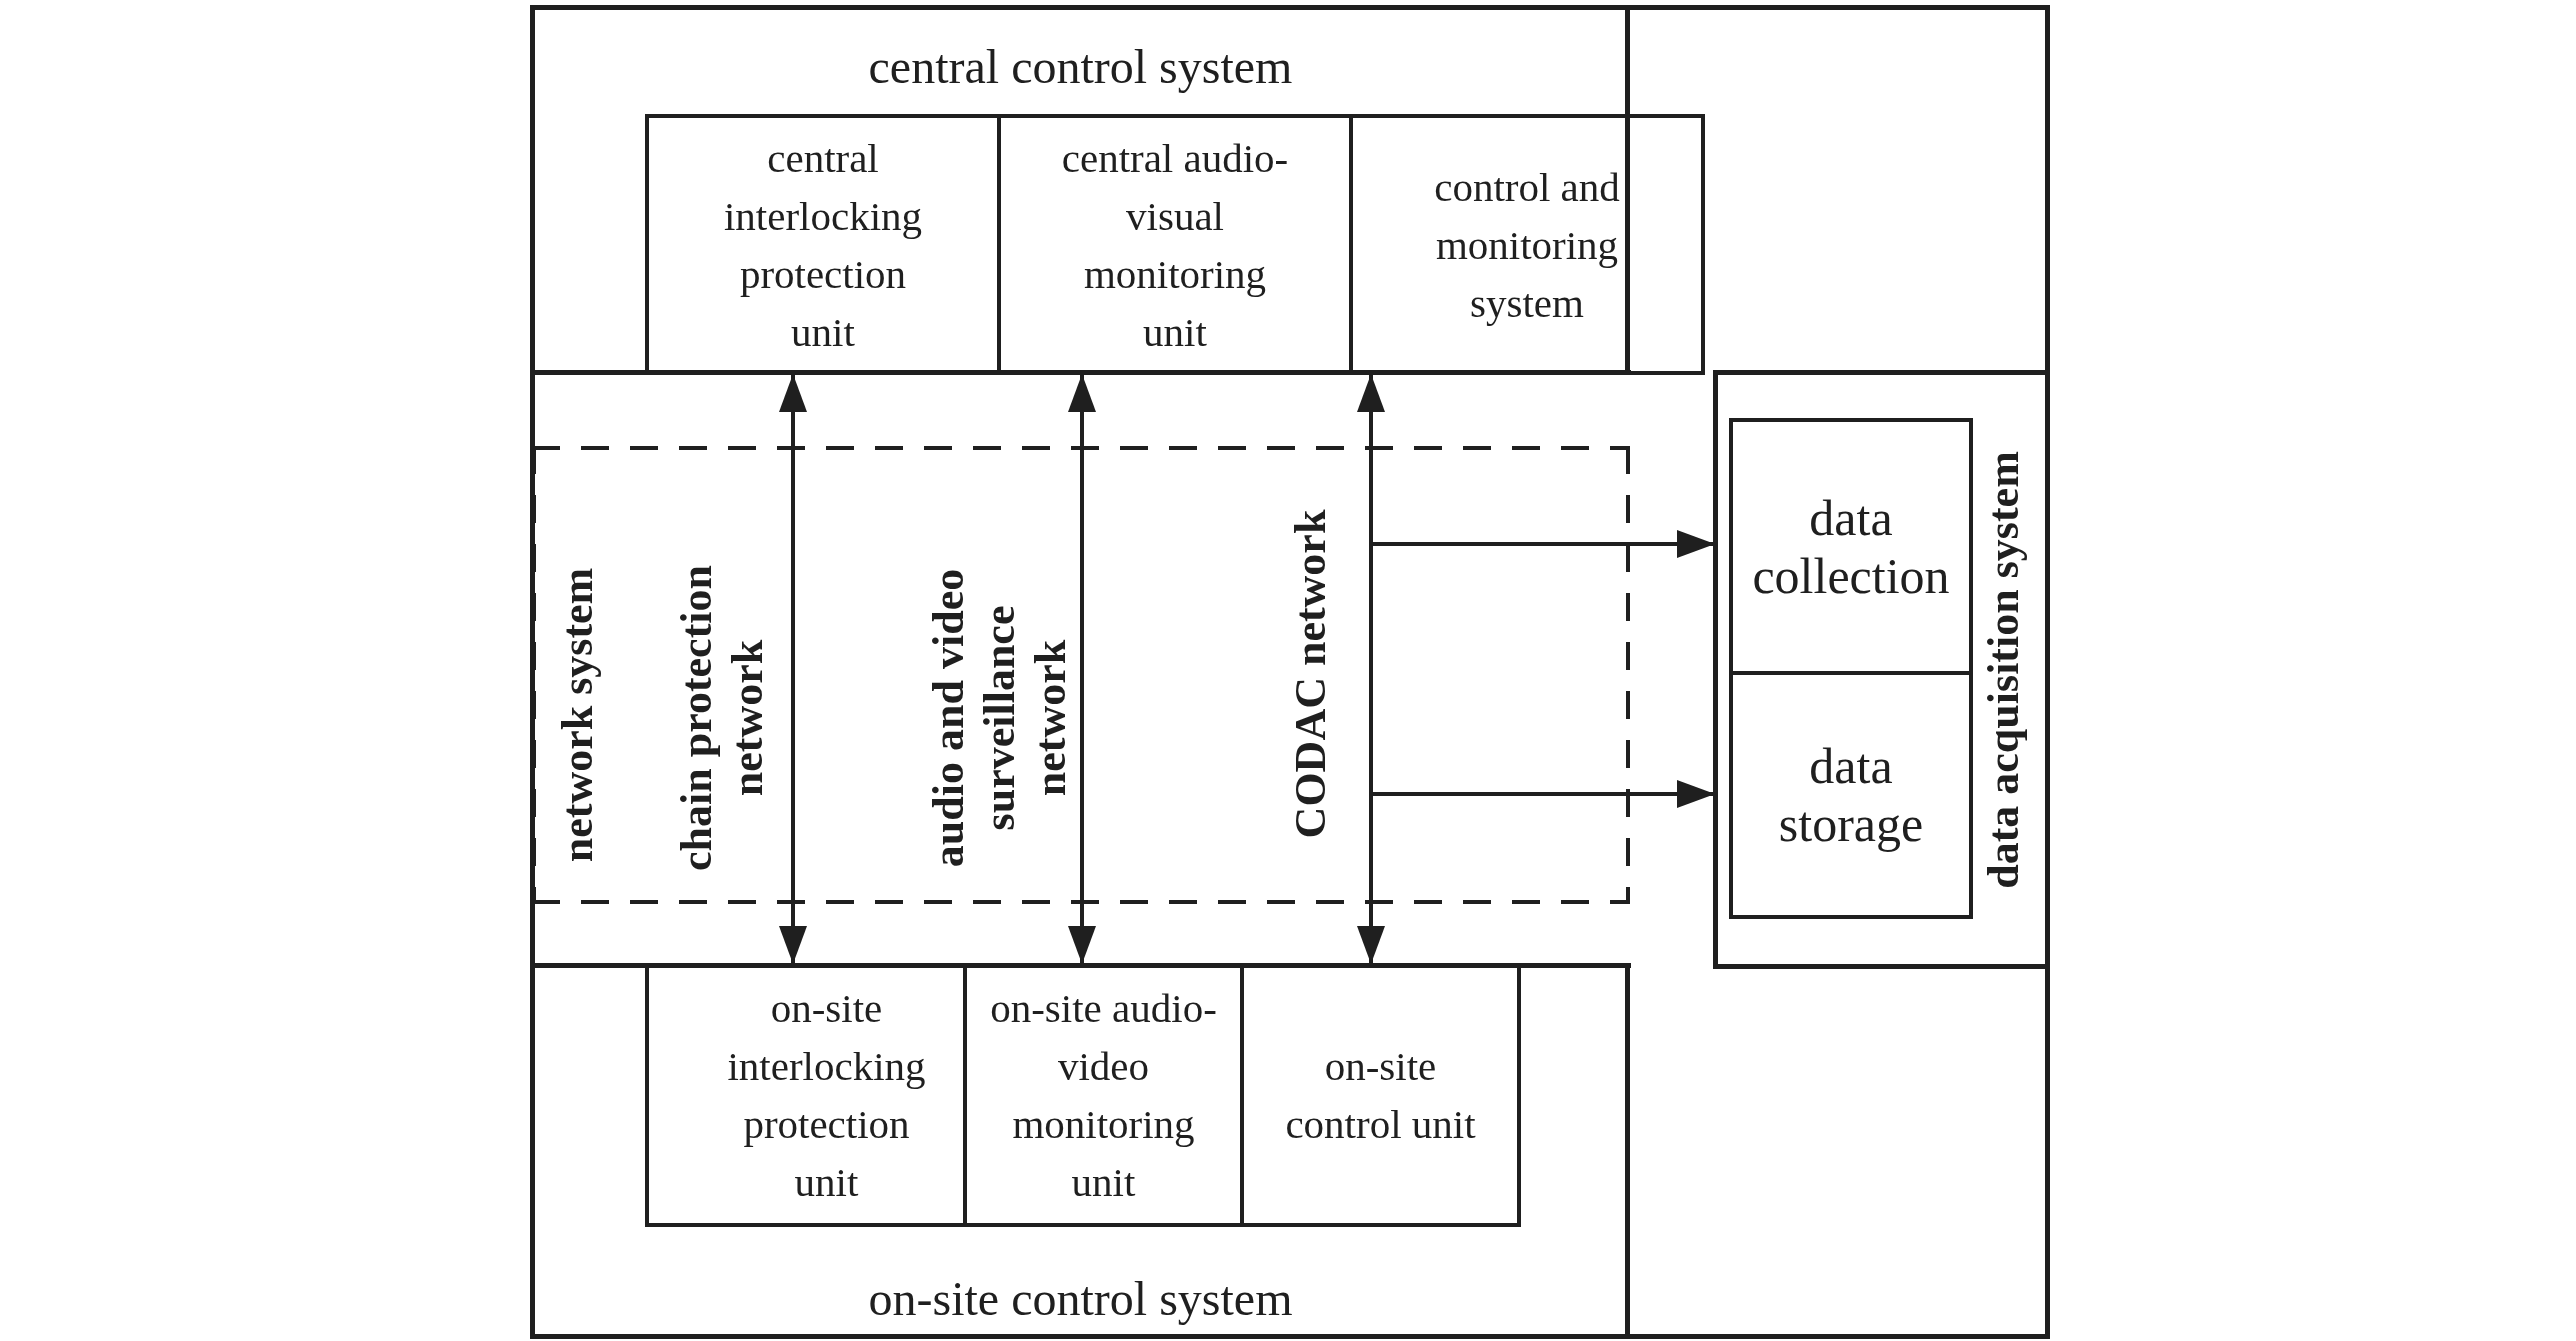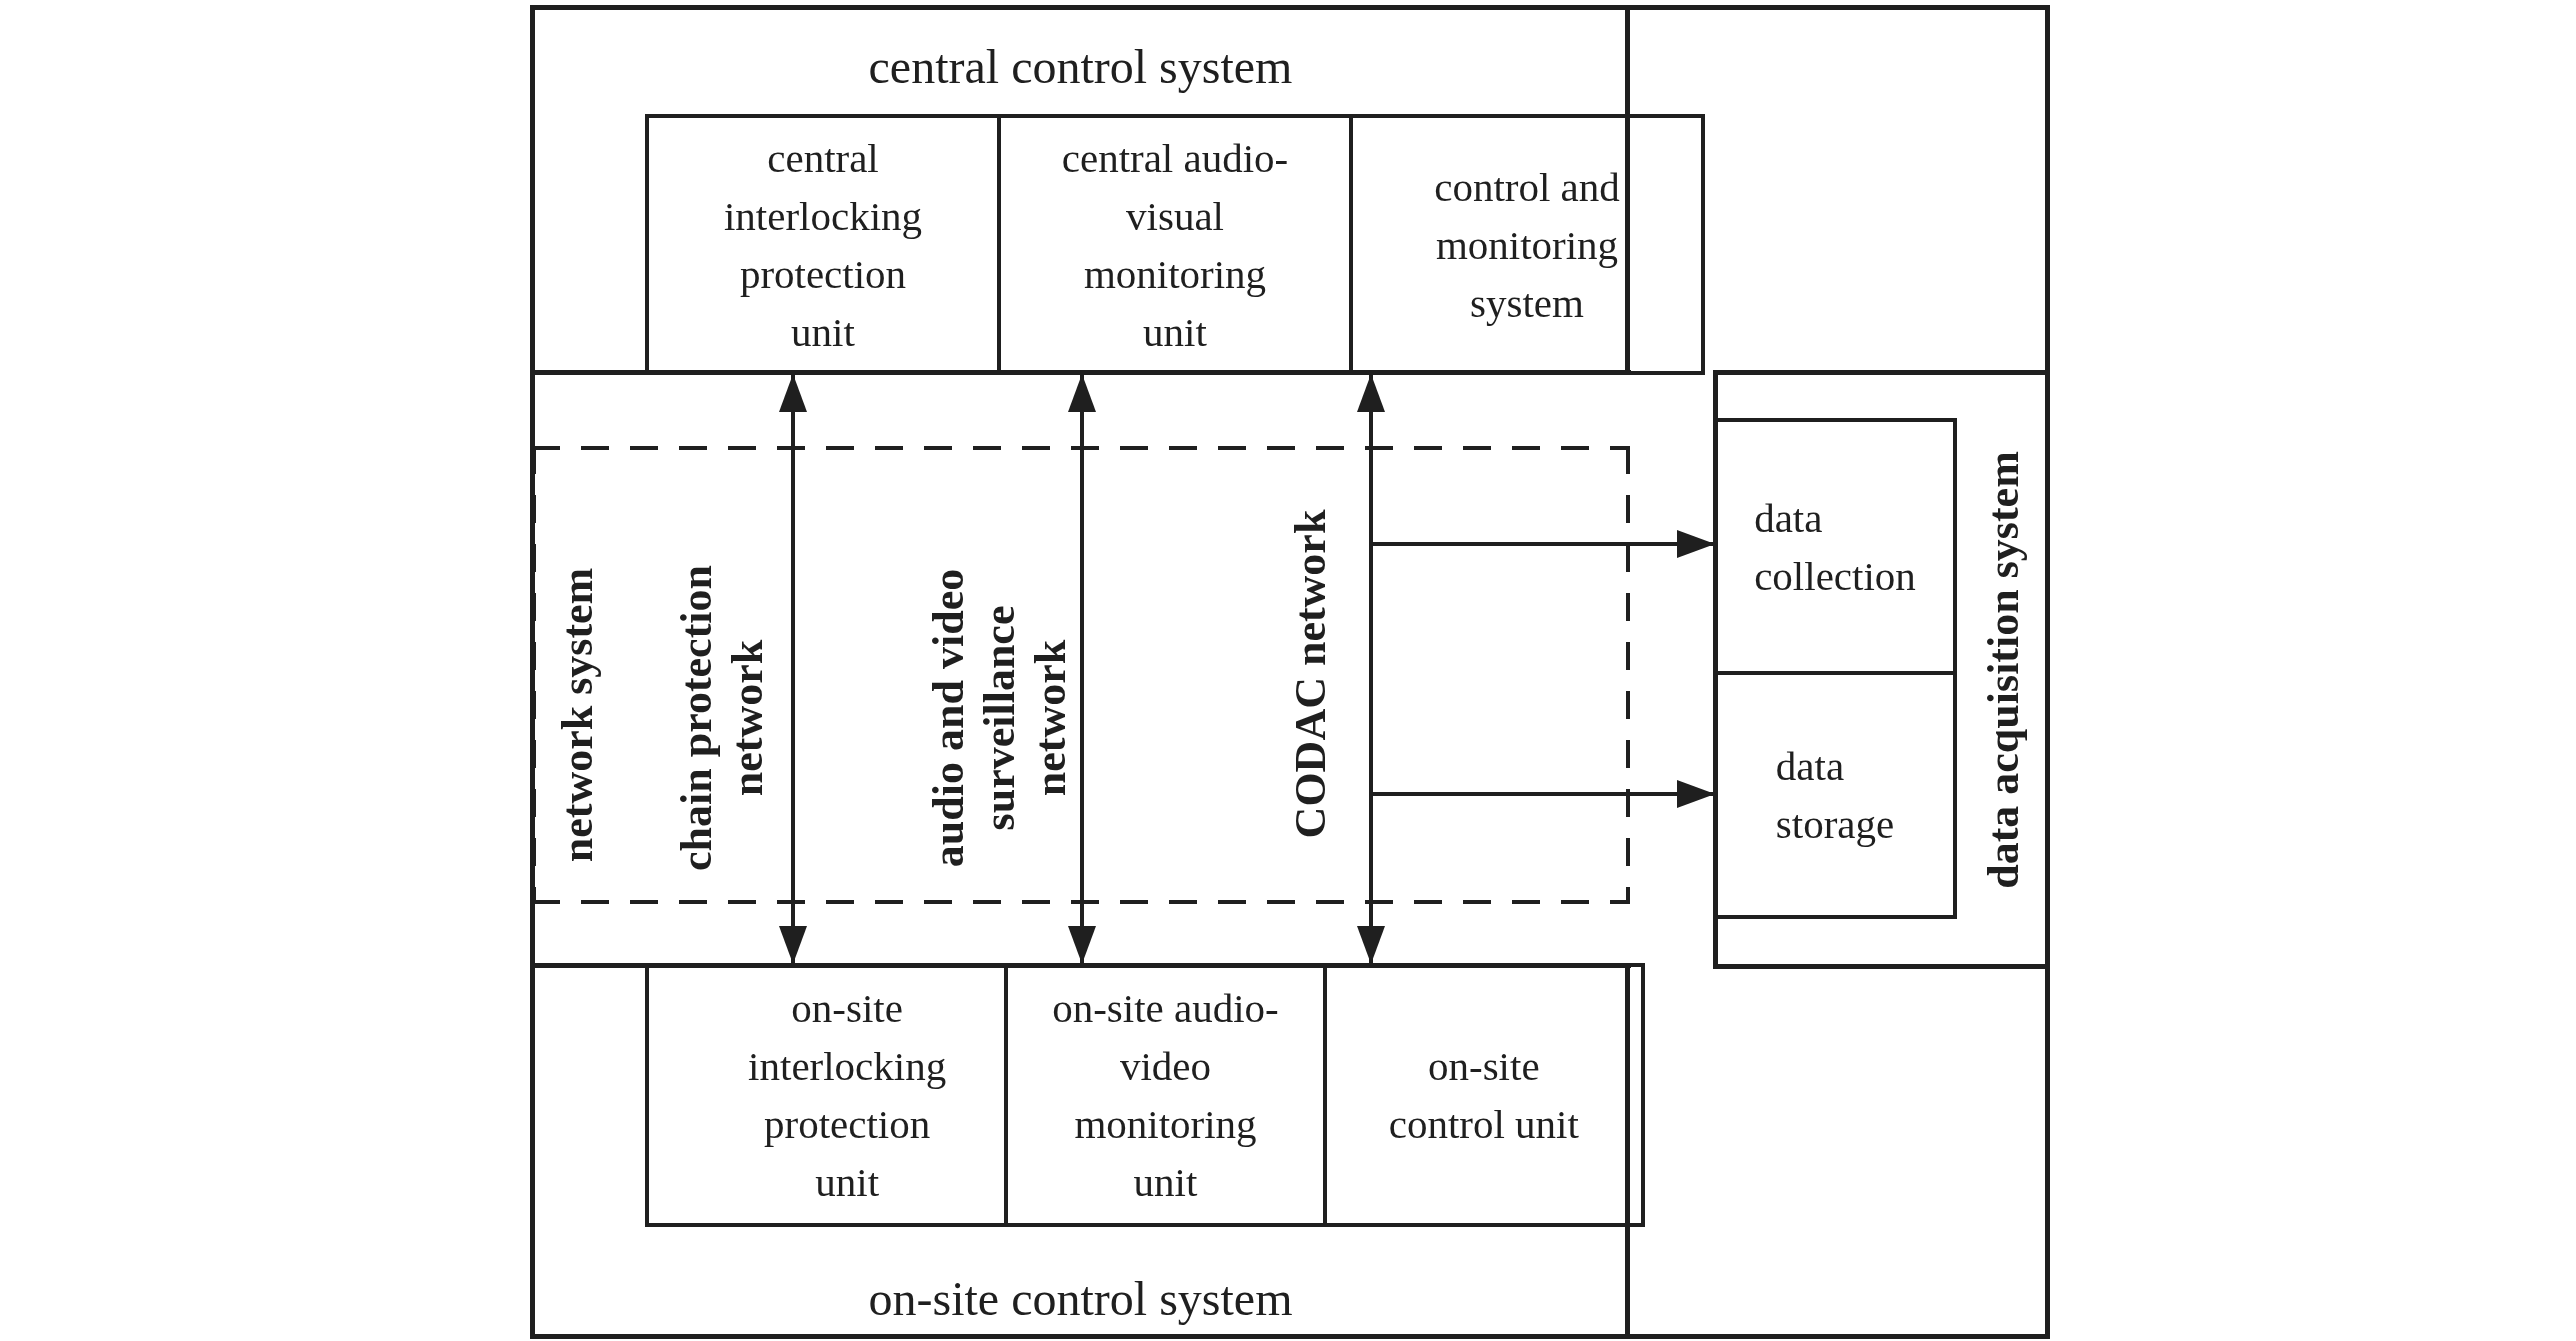--- a/index.html
+++ b/index.html
@@ -8,22 +8,22 @@
   .abs { position:absolute; }
   .box { position:absolute; border:5.1px solid #1f1f1f; box-sizing:border-box; background:transparent; }
   .thinbox { border-width:4.5px; }
   .line { position:absolute; background:#1f1f1f; }
   .cells { position:absolute; display:flex; box-sizing:border-box; }
   .cell { flex:1; display:flex; align-items:center; justify-content:center;
           text-align:center; white-space:pre-line; font-size:41px; line-height:58px; }
   .cell.divider { border-right:4.5px solid #1f1f1f; }
   .titlebar { position:absolute; display:flex; align-items:center; justify-content:center;
               font-size:48px; }
-  .datacell { display:flex; align-items:center; justify-content:center; text-align:left;
-              white-space:pre-line; font-size:41px; line-height:58px; box-sizing:border-box; }
+  .datacell { display:flex; align-items:center; justify-content:center; text-align:center;
+              white-space:pre-line; font-size:50px; line-height:58px; box-sizing:border-box;margin-left:16px; }
   .rot { position:absolute; transform:translate(-50%,-50%) rotate(-90deg);
          transform-origin:center center; white-space:pre-line; text-align:center;
          font-weight:bold; font-size:44px; line-height:51px; }
   .varrow { position:absolute; width:3.8px; background:#1f1f1f; }
   .varrow::before { content:""; position:absolute; top:-1.3px; left:-12.2px;
         border-left:14px solid transparent; border-right:14px solid transparent;
         border-bottom:38px solid #1f1f1f; }
   .varrow::after { content:""; position:absolute; bottom:-1.3px; left:-12.2px;
         border-left:14px solid transparent; border-right:14px solid transparent;
         border-top:38px solid #1f1f1f; }
@@ -78,21 +78,21 @@
 network</div>
 <div class="rot" style="left:1310px; top:674px;">CODAC network</div>
 
 <div class="varrow" style="left:791px; top:375px; height:588px;"></div>
 <div class="varrow" style="left:1080px; top:375px; height:588px;"></div>
 <div class="varrow" style="left:1369px; top:375px; height:588px;"></div>
 
 <div class="harrow" style="left:1371px; top:542px; width:343px;"></div>
 <div class="harrow" style="left:1371px; top:792px; width:343px;"></div>
 
-<div class="cells box thinbox" style="left:645px; top:963px; width:1000px; height:264px;padding-left:41px;">
+<div class="cells box thinbox" style="left:645px; top:963px; width:876px; height:264px;padding-left:41px;">
   <div class="cell divider">on-site
 interlocking
 protection
 unit</div>
   <div class="cell divider">on-site audio-
 video
 monitoring
 unit</div>
   <div class="cell">on-site
 control unit</div>

